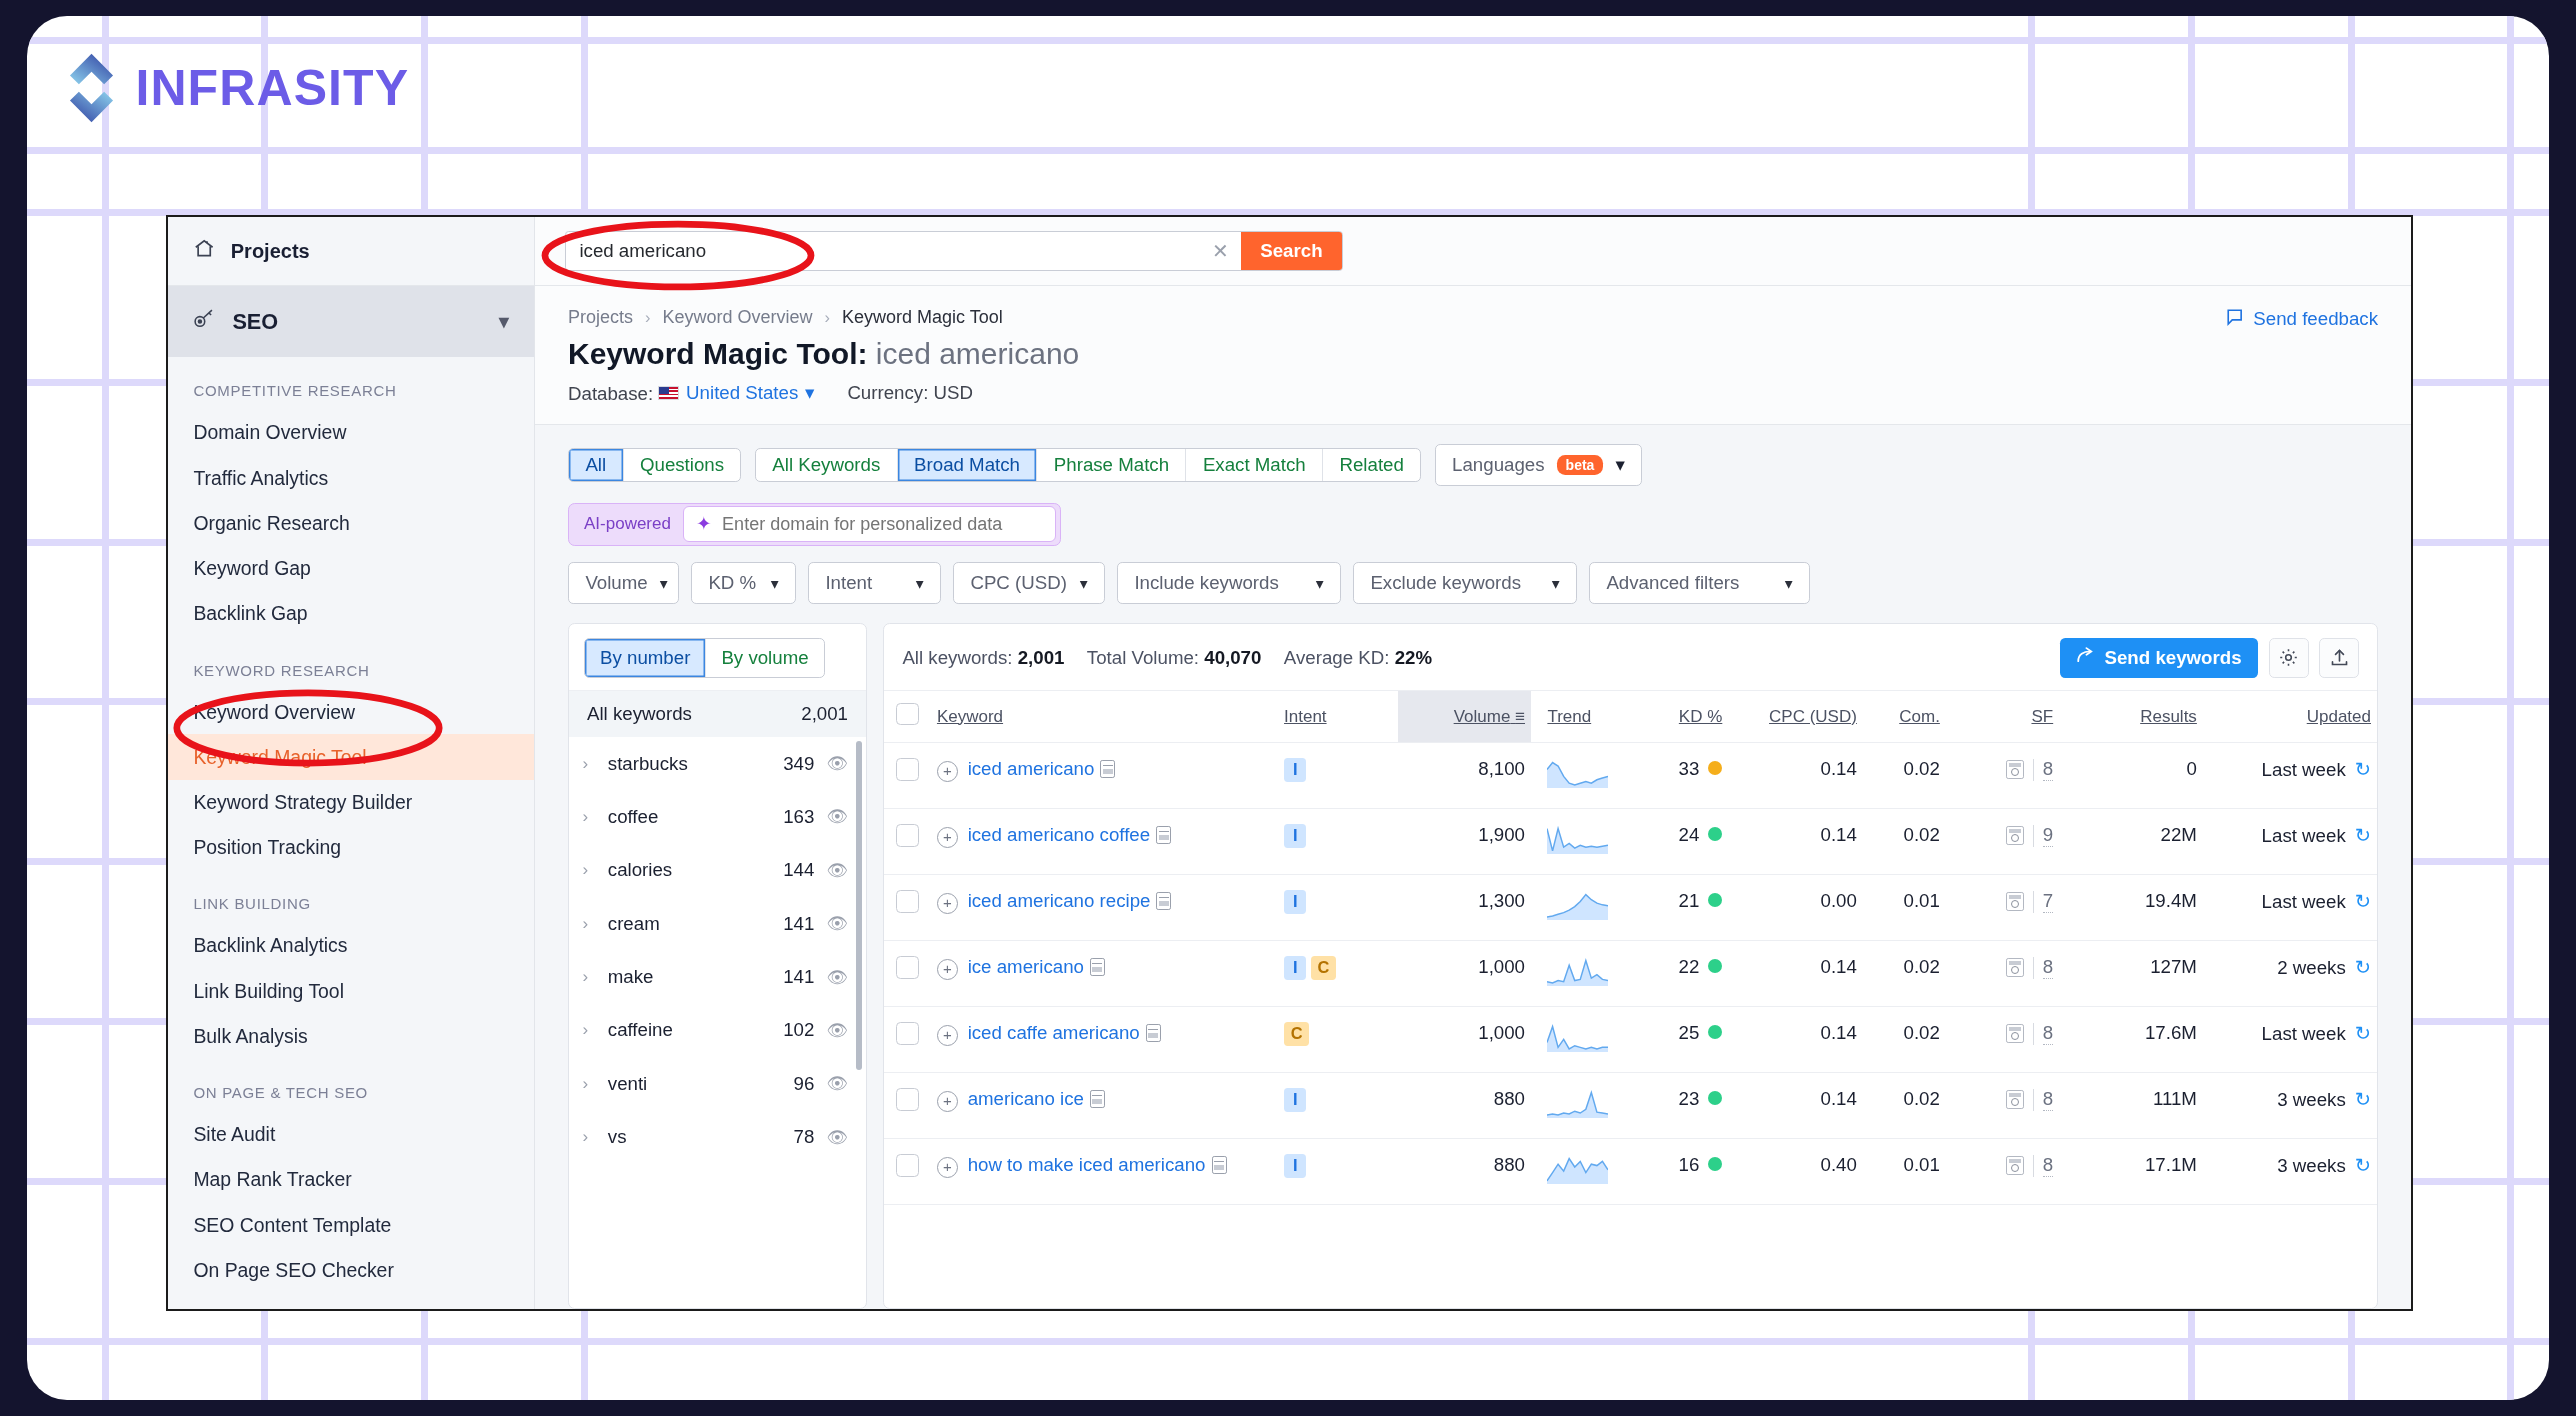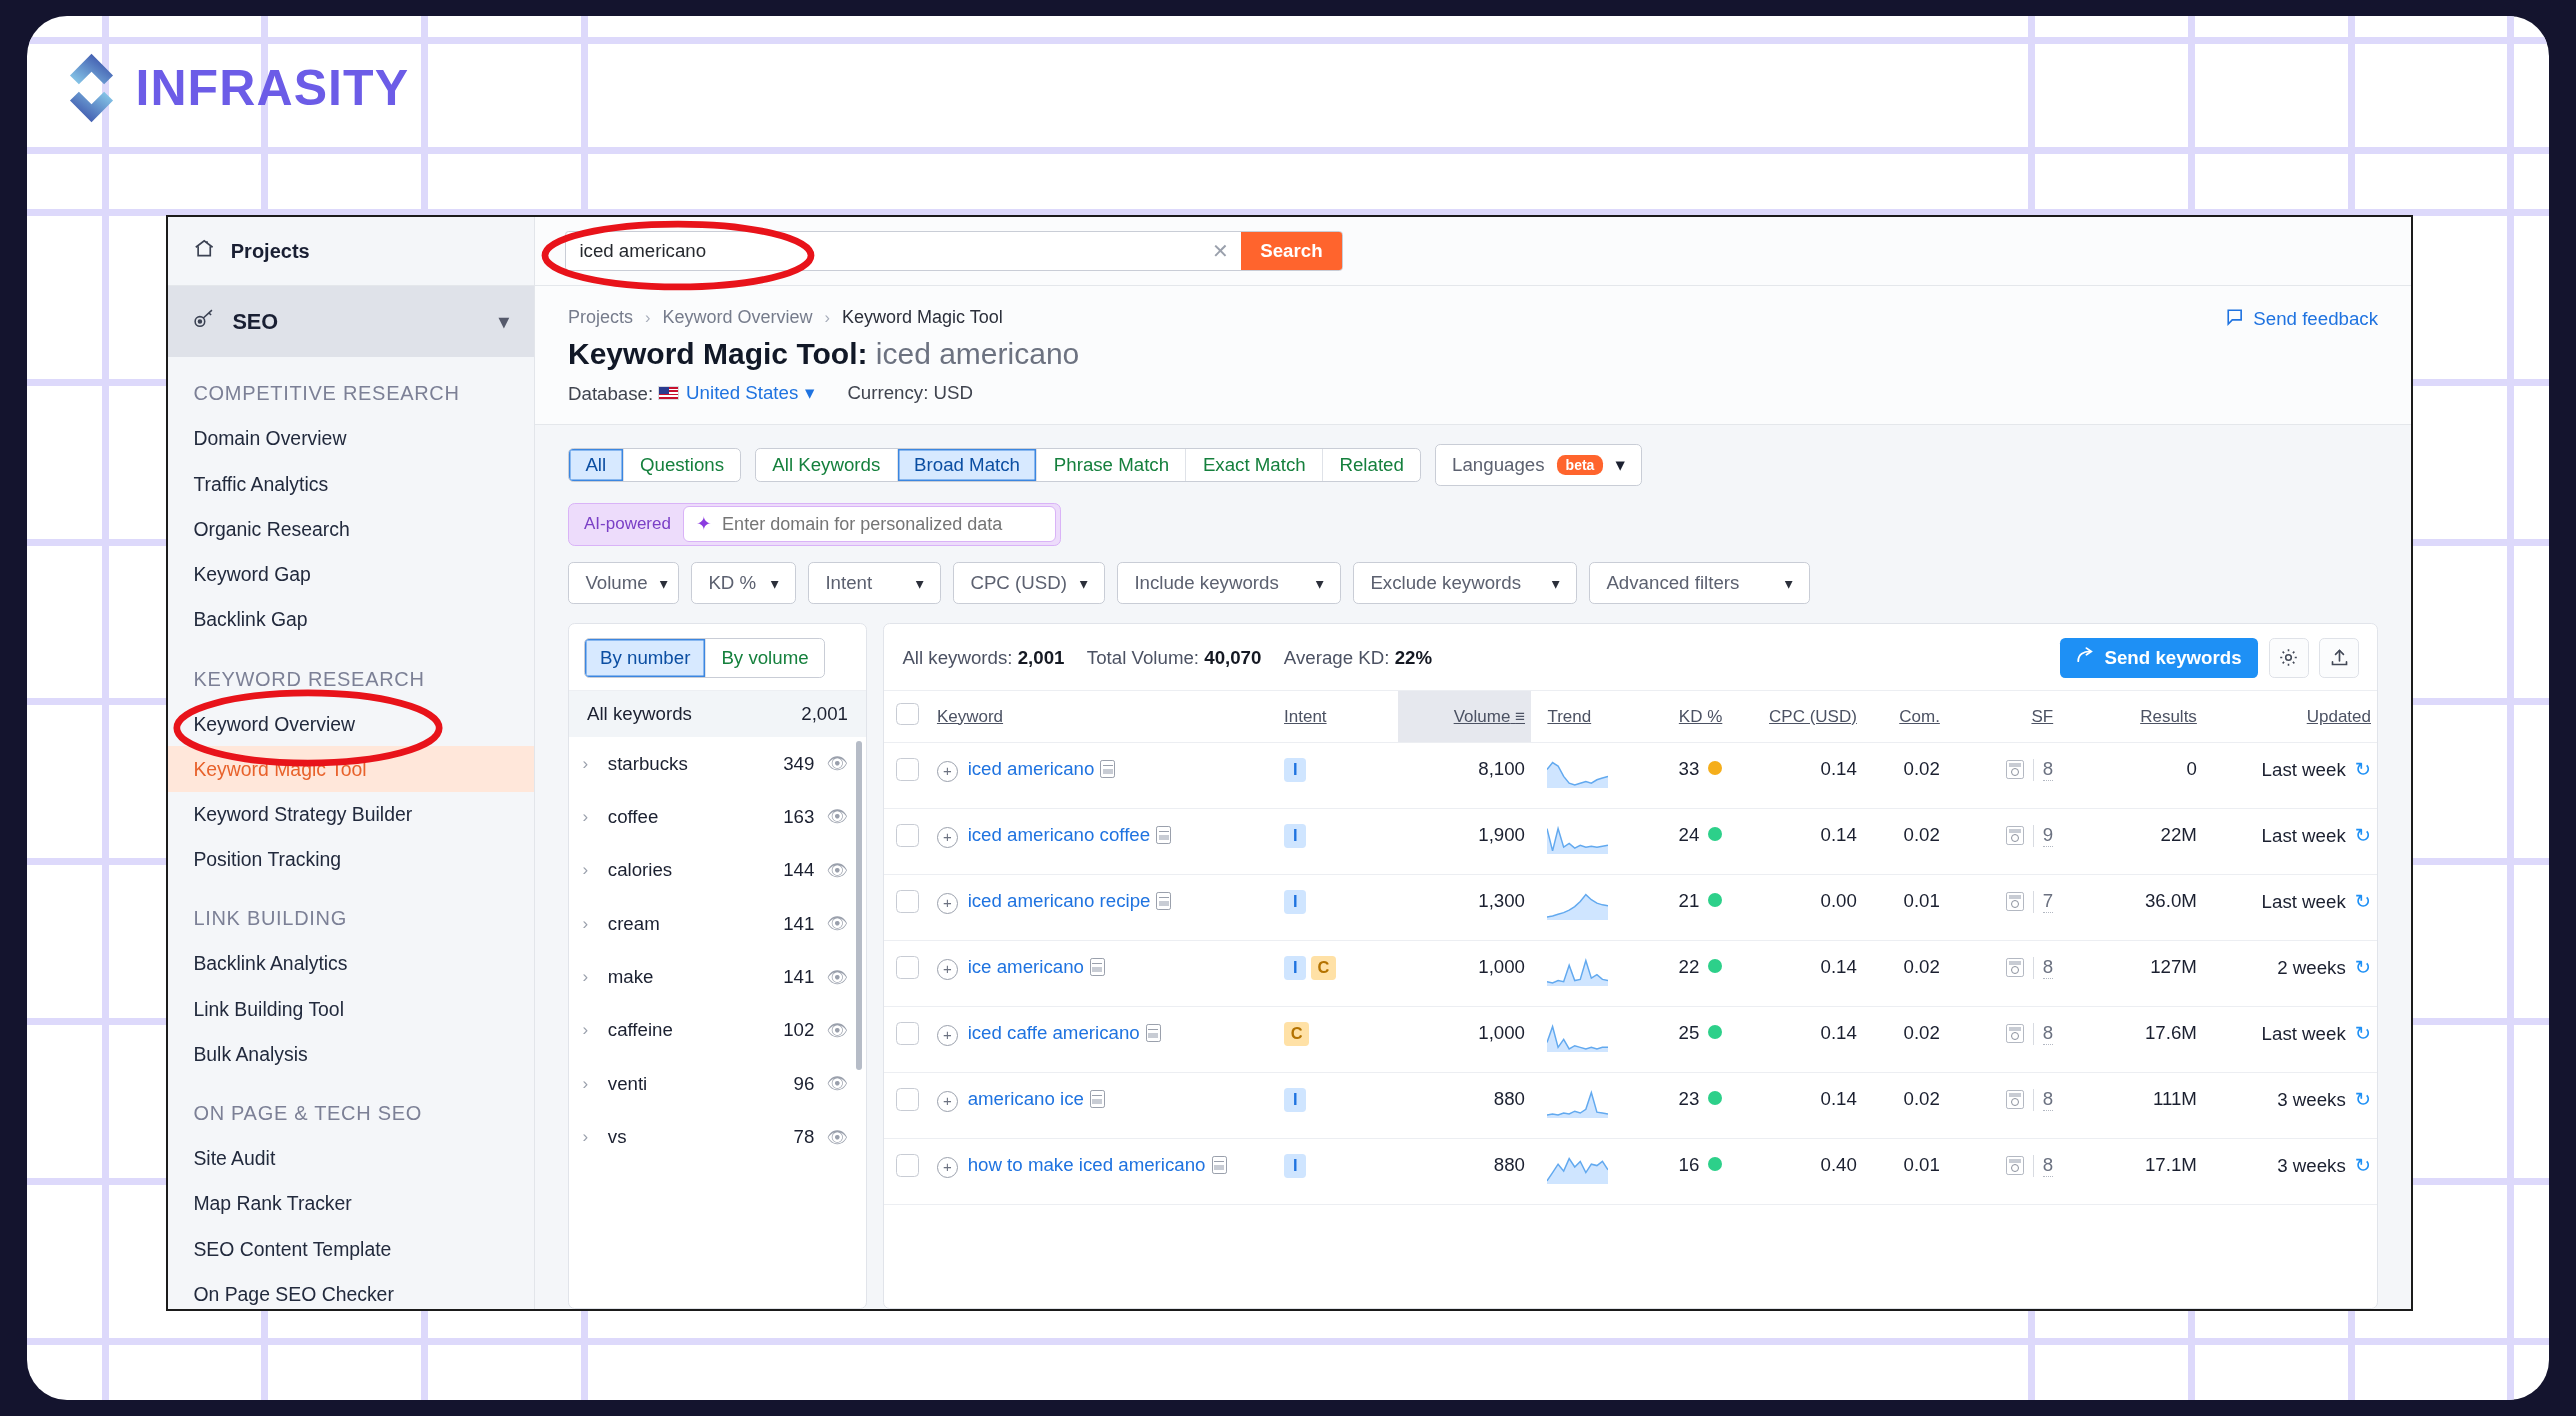--- a/index.html
+++ b/index.html
@@ -66,21 +66,21 @@
     font-size: 20px; font-weight: bold; color: #191f33;
   }
   .side-seo {
     display: flex; align-items: center; gap: 15px;
     height: 71px; padding: 0 25.4px;
     background: #dfe2e9;
     font-size: 21.7px; font-weight: bold; color: #191f33;
   }
   .side-seo .chev { margin-left: auto; color: #55596b; font-size: 19.4px; }
   .side-group-title {
-    font-size: 20px; letter-spacing: 0.7px; color: #7c8096;
+    font-size: 15px; letter-spacing: 0.7px; color: #7c8096;
     padding: 25.4px 25.4px 10.5px 25.4px; text-transform: uppercase;
   }
   .side-item {
     font-size: 19.4px; color: #222a3d;
     padding: 10.5px 25.4px; line-height: 1.25;
     white-space: nowrap;
   }
   .side-item.active {
     background: #ffe7da; color: #e8622b; font-weight: normal;
   }
@@ -709,21 +709,21 @@
                       <path d="M0.0 36.0 L7.5 34.8 L14.9 32.5 L22.4 30.2 L29.8 26.8 L37.3 22.2 L44.7 15.2 L52.2 6.0 L59.6 12.9 L67.1 17.5 L74.5 19.8 L82.0 21.0" fill="none" stroke="#62a9ef" stroke-width="2"></path>
                     </svg></td>
                   <td>21<span class="dot" style="background:#2dd08a"></span></td>
                   <td>0.00</td>
                   <td>0.01</td>
                   <td><span class="sf-cell">
                       <span class="sf-ico"></span>
                       <span class="sf-sep"></span>
                       <span class="sf-num">7</span>
                     </span></td>
-                  <td>36.0M</td>
+                  <td>19.4M</td>
                   <td>Last week<span class="refresh">↻</span></td>
                 </tr>
                 <tr>
                   <td class="c"><span class="cb"></span></td>
                   <td class="l">
                     <div class="kwcell">
                       <span class="plus">+</span>
                       <span class="kwlink">ice americano<span class="serp-ico"></span></span>
                     </div>
                   </td>

